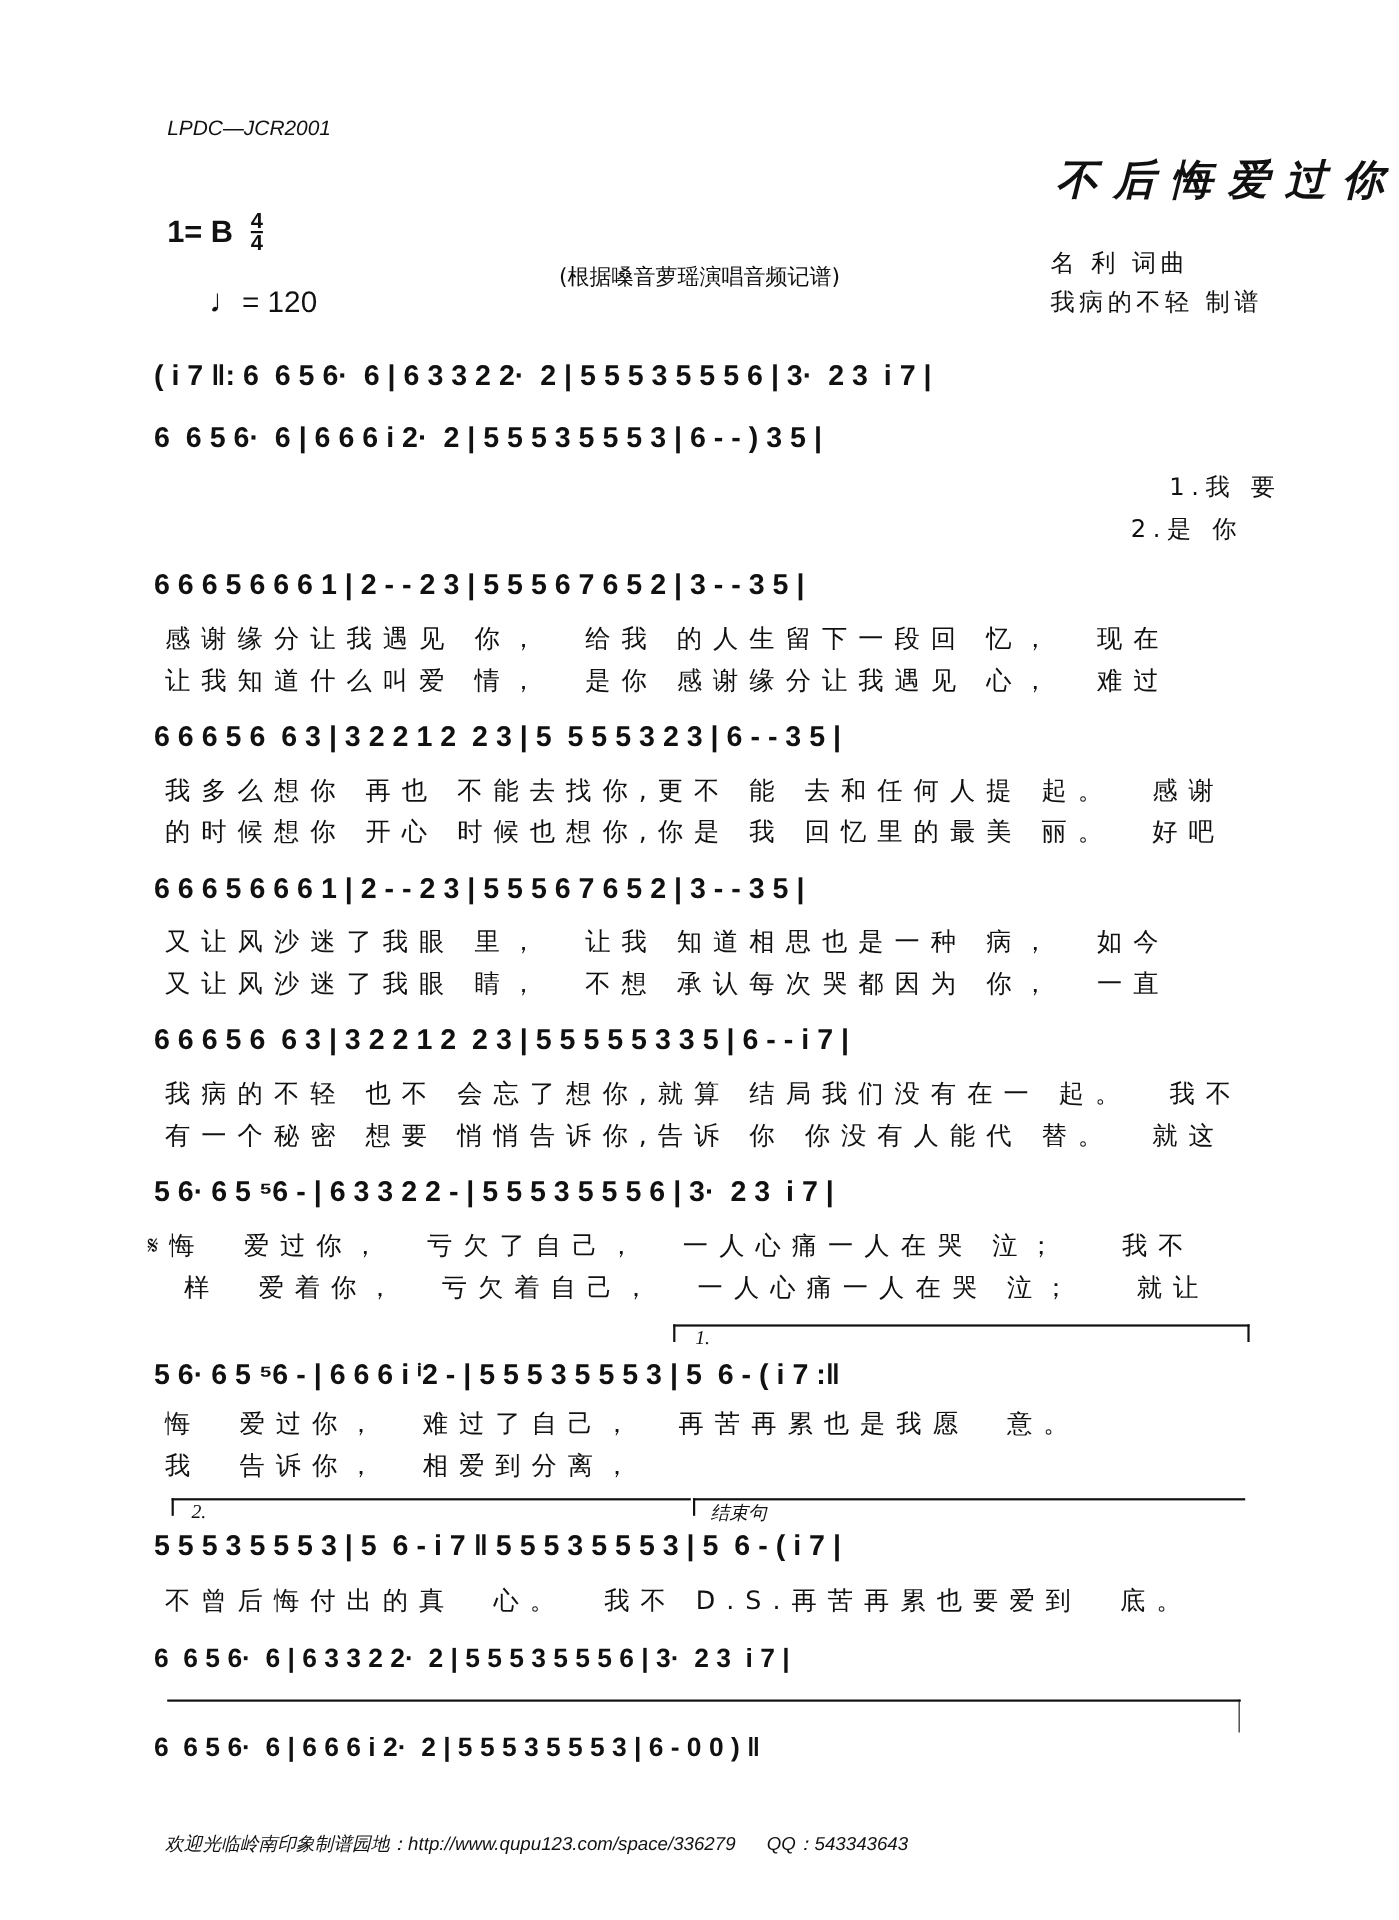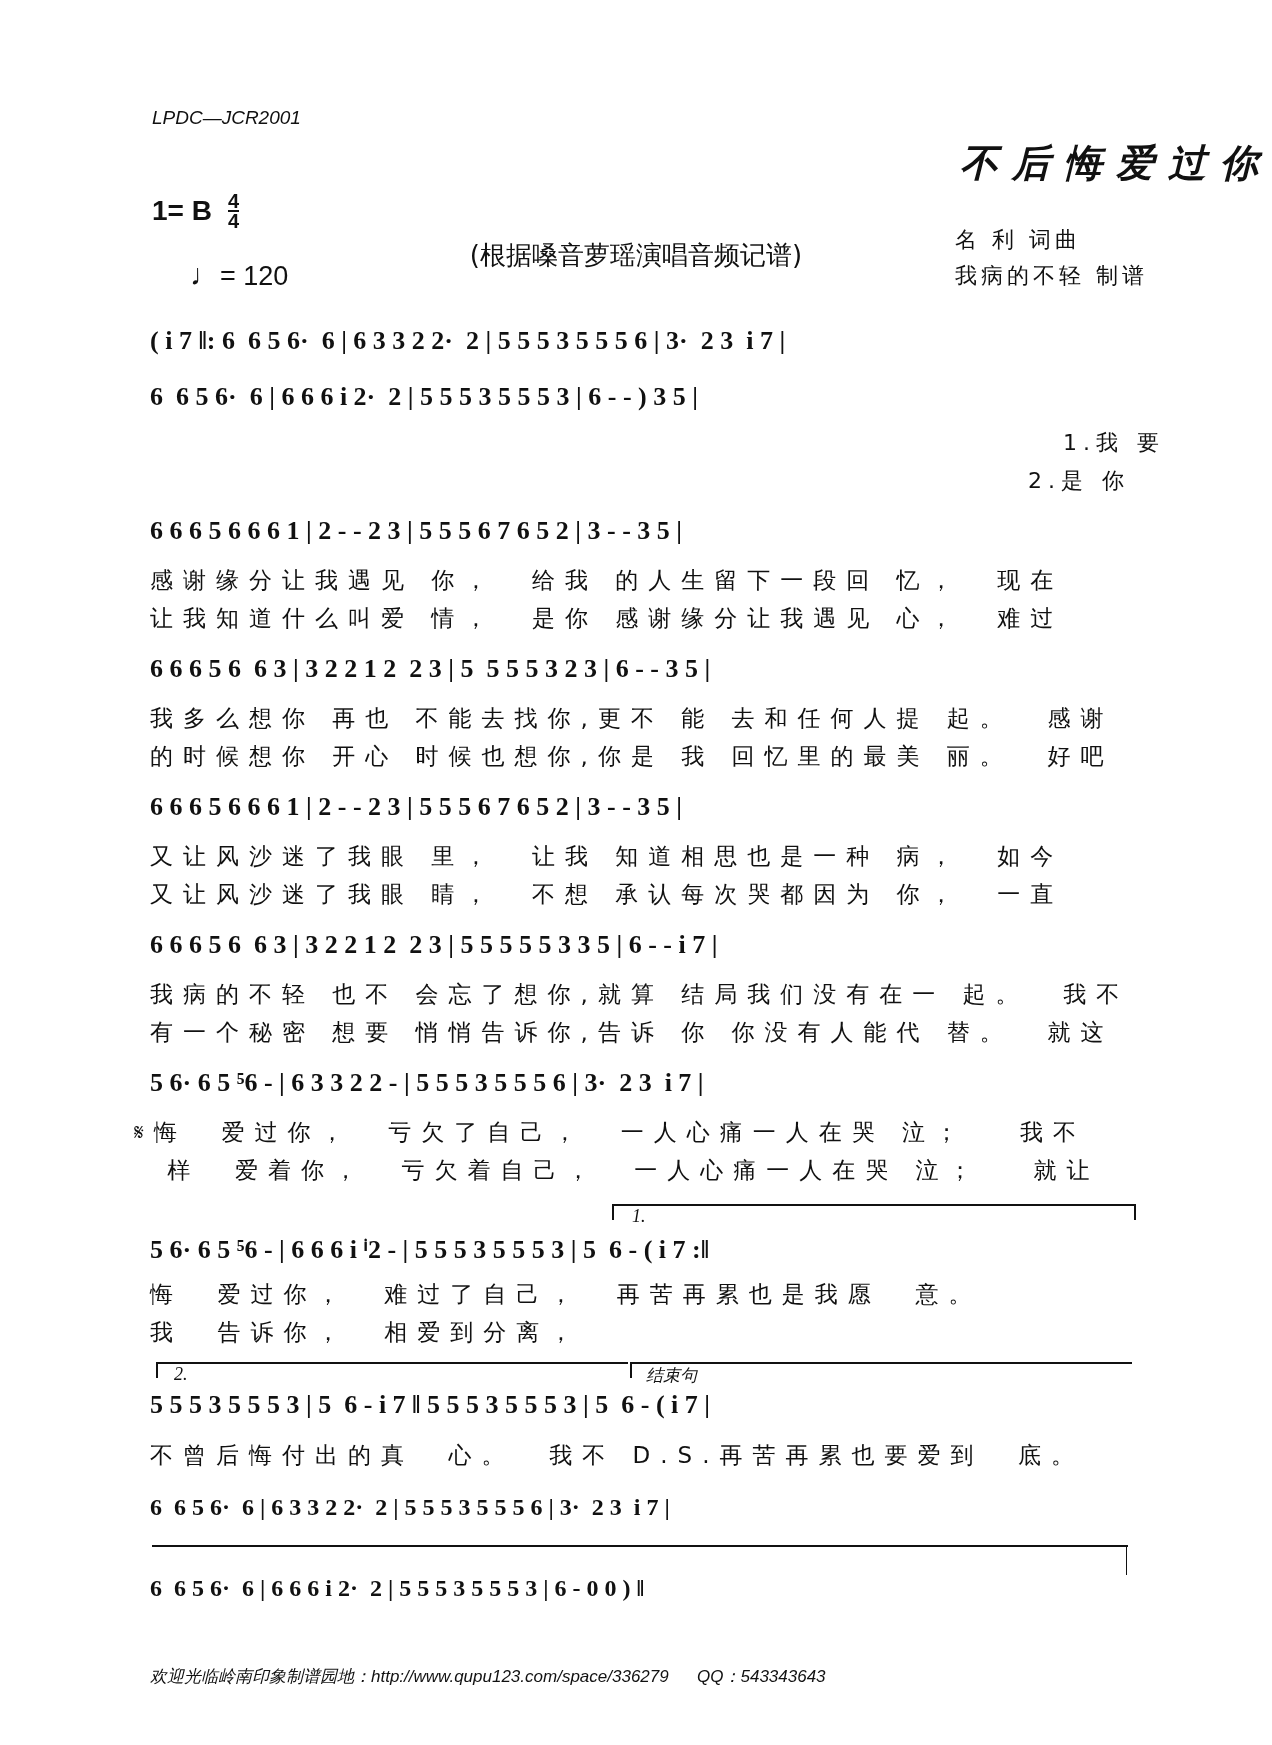--- a/index.html
+++ b/index.html
@@ -5,23 +5,23 @@
   html,body{margin:0;padding:0;background:#fff;}
   body{width:1272px;height:1745px;position:relative;overflow:hidden;color:#111;font-family:"DejaVu Sans",sans-serif;}
   .abs{position:absolute;}
   .code{left:152px;top:107px;font-family:"Liberation Sans",sans-serif;font-style:italic;font-size:19px;}
   .title{left:0;width:1272px;top:138px;text-align:right;font-family:"DejaVu Serif",serif;font-weight:bold;font-style:italic;font-size:38px;letter-spacing:14px;}
   .key{left:152px;top:192px;font-family:"Liberation Sans",sans-serif;font-weight:bold;font-size:28px;display:flex;align-items:center;gap:16px;}
   .frac{display:inline-flex;flex-direction:column;align-items:center;font-size:20px;line-height:18px;}
   .frac span.l{border-bottom:2px solid #111;}
   .tempo{left:150px;top:258px;font-family:"Liberation Sans",sans-serif;font-size:27px;margin-left:40px;}
   .note-glyph{font-size:30px;}
-  .subtitle{left:0;width:1272px;top:238px;text-align:center;font-size:26px;}
+  .subtitle{left:0;width:1272px;top:238px;text-align:center;font-size:20px;}
   .credits{left:955px;top:222px;font-size:22px;line-height:36px;letter-spacing:4px;}
-  .row{position:absolute;left:150px;width:980px;height:44px;font-family:Liberation Serif, serif;font-weight:bold;font-size:26px;white-space:pre;}
+  .row{position:absolute;left:140px;width:980px;height:44px;font-family:Liberation Sans, sans-serif;font-weight:bold;font-size:26px;white-space:pre;}
   .lyric{position:absolute;left:150px;width:980px;font-size:23px;letter-spacing:10px;white-space:pre;}
   .bracket{position:absolute;border-top:2px solid #111;}
   .footer{left:150px;top:1612px;font-family:"Liberation Sans",sans-serif;font-style:italic;font-size:17px;line-height:26px;white-space:pre;}
 </style>
 </head>
 <body>
 
 <div class="abs code">LPDC—JCR2001</div>
 <div class="abs title">不后悔爱过你</div>
 

